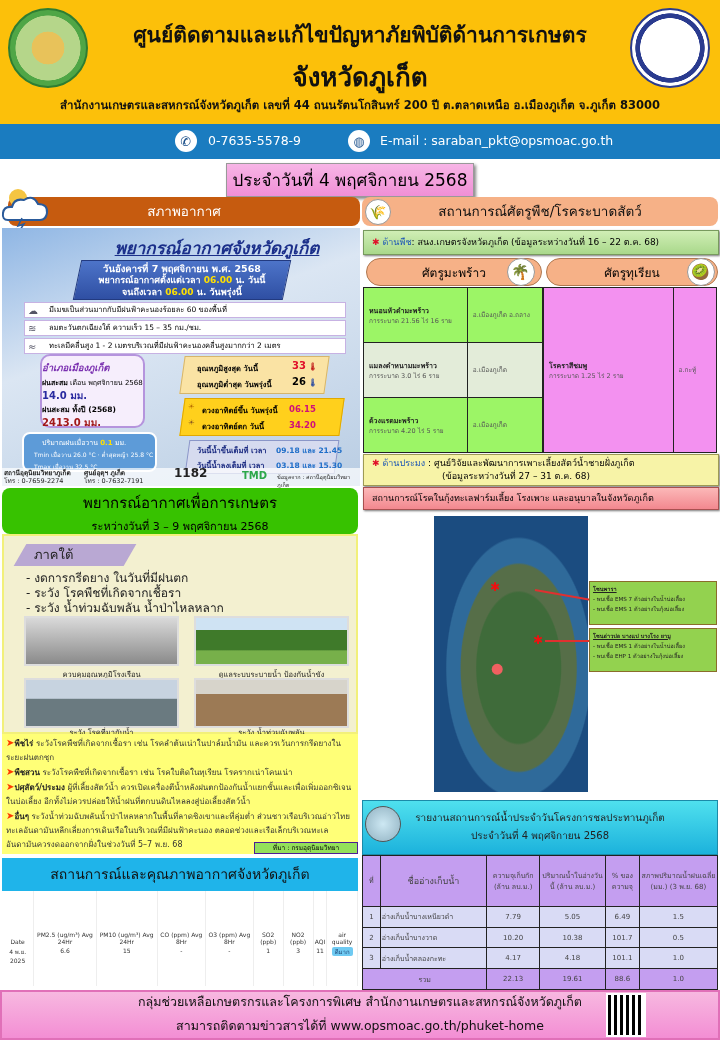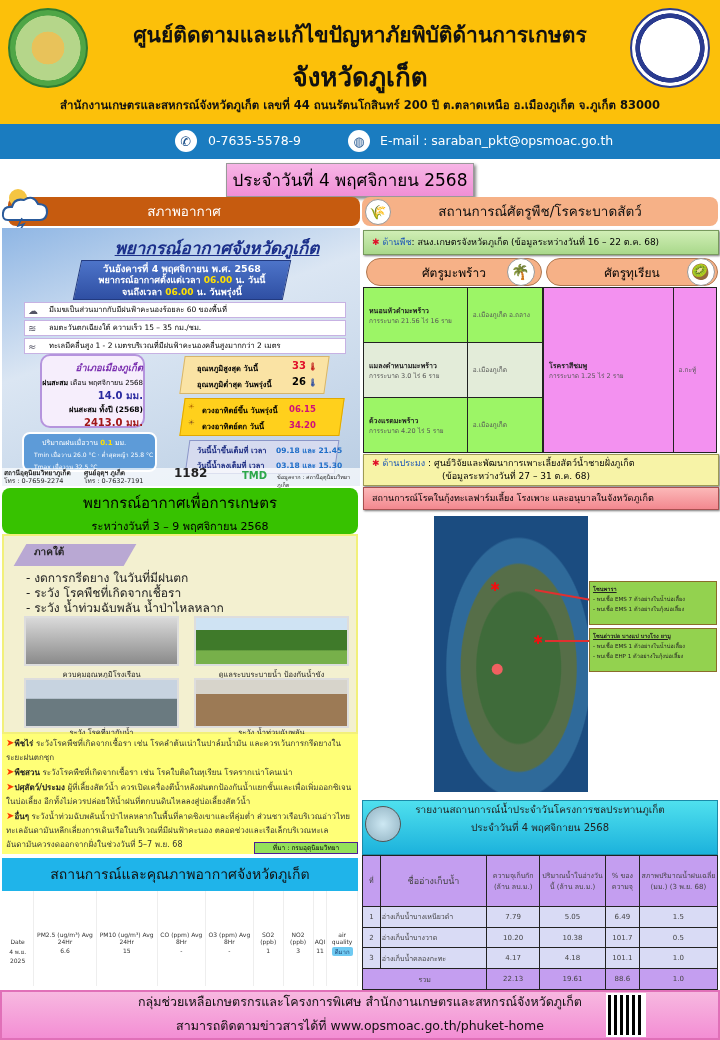--- a/index.html
+++ b/index.html
@@ -23,34 +23,34 @@
 #weather-ic{left:0;top:180px;width:54px;height:50px}
 #pest-ic{left:365px;top:199px;width:26px;height:26px;border-radius:50%;background:#fff;border:1px solid #999;display:flex;align-items:center;justify-content:center;font-size:14px}
 
 #wpanel{left:2px;top:228px;width:358px;height:258px;background:linear-gradient(160deg,#8fb6e4 0%,#dbe6f3 40%,#b9cde3 100%)}
 #w-title{left:80px;top:6px;width:270px;font-size:17px;font-weight:bold;font-style:italic;color:#1b2f8a;text-decoration:underline;text-align:center}
 #w-datebox{left:75px;top:32px;width:210px;height:40px;background:linear-gradient(#4d74c9,#2f4fa3);transform:skewX(-12deg);border:1px solid #223a80}
 .w-dt{position:absolute;left:80px;width:200px;text-align:center;font-size:9px;color:#fff;font-weight:bold}
 .w-dt .y{color:#ffe000}
 .w-line{position:absolute;left:22px;width:322px;height:16px;background:#fff;border:1px solid #c7b2e3;font-size:7.5px;line-height:14px;padding-left:24px}
 .w-line .ic{position:absolute;left:3px;top:1px;font-size:10px;color:#556}
-#w-district{left:38px;top:126px;width:105px;height:74px;background:#f6eefc;border:2px solid #b594dd;border-radius:10px;text-align:right}
+#w-district{left:38px;top:126px;width:105px;height:74px;background:#f6eefc;border:2px solid #b594dd;border-radius:10px;text-align:left}
 #w-temp{left:180px;top:128px;width:145px;height:38px;background:#fae3a4;border:1px solid #d6b56a;transform:skewX(-8deg)}
 #w-sun{left:180px;top:170px;width:160px;height:38px;background:#ffd01c;border:1px solid #e0a800;transform:skewX(-8deg)}
 #w-tide{left:185px;top:212px;width:150px;height:34px;background:#d6dbef;border:1px solid #8a96c8;transform:skewX(-8deg)}
 .wr{position:absolute;font-size:7.5px;font-weight:bold;white-space:nowrap}
 #w-rainbox{left:20px;top:204px;width:135px;height:40px;background:#5d9bd8;border:2px solid #fff;border-radius:8px;color:#fff}
 #w-footer{left:2px;top:468px;width:358px;height:18px;font-size:6.5px;color:#222;background:rgba(255,255,255,.7)}
 
 #agri-h{left:2px;top:488px;width:356px;height:46px;background:#37c200;border-radius:8px;text-align:center;color:#000000}
 #agri-h1{font-size:15px;margin-top:3px}
 #agri-h2{font-size:11px;margin-top:2px}
 #agri-body{left:2px;top:534px;width:356px;height:200px;background:#f3f0d0;border:2px solid #f2f07a}
 #region-tag{left:16px;top:8px;width:110px;height:22px;background:#b9a8d3;transform:skewX(-30deg)}
-#region-lbl{left:30px;top:8px;font-size:10px;font-weight:bold;color:#222}
+#region-lbl{left:30px;top:8px;font-size:13px;font-weight:normal;color:#222}
 .adv{position:absolute;left:22px;font-size:12px;color:#222}
 .photo{position:absolute;width:155px;height:50px;border:2px solid #ddd}
 .cap{position:absolute;width:165px;text-align:center;font-size:7.5px;color:#222}
 
 #advice{left:2px;top:734px;width:356px;height:120px;background:#ffff77;font-size:8px;line-height:14px;padding:2px 4px;color:#333}
 #advice b{color:#222}
 .arrow{color:#ff3b00;font-size:10px}
 #adv-src{left:254px;top:842px;width:104px;height:12px;background:#93e05a;border:1px solid #4c1d95;font-size:6.5px;text-align:center;line-height:10px}
 
 #aq-h{left:2px;top:858px;width:356px;height:33px;background:#1fb4ea;text-align:center;font-size:14px;line-height:33px;color:#111}
@@ -74,21 +74,21 @@
 .g1{background:#9cf566}.g2{background:#e3ecd9}
 .m1{background:#f391f0}.m2{background:#fcc6f9}
 #fish-src{left:363px;top:454px;width:356px;height:32px;background:#f7f3a7;border:1px solid #9e9a55;font-size:9px;padding:2px 0 0 8px;line-height:13px;box-shadow:1px 1px 2px #777}
 #shrimp-h{left:363px;top:487px;width:356px;height:23px;background:linear-gradient(#fcb8b8,#f2888f);border:1px solid #a85050;font-size:9px;line-height:21px;padding-left:8px;box-shadow:1px 1px 2px #777}
 #map{left:434px;top:516px;width:154px;height:276px;background:radial-gradient(ellipse at 55% 55%,#3f6b3a 0 35%,#566e48 36% 48%,#2f6a9a 49% 60%,#1b4c80 61%)}
 .map-note{position:absolute;left:589px;width:128px;height:44px;background:#93d24f;border:1px solid #8a6d2a;font-size:5.6px;padding:2px 3px;line-height:10px;color:#222}
 .map-note u{display:block;font-weight:bold}
 .mark{position:absolute;color:#f01010;font-size:12px;font-weight:bold}
 .red-line{position:absolute;height:1.5px;background:#e03030;transform-origin:left center}
 
-#water-h{left:362px;top:800px;width:356px;height:55px;background:linear-gradient(#4fe0ee,#1cb2dc);border:1px solid #1b8aa8;text-align:center;font-size:10px;color:#222;line-height:18px;}
+#water-h{left:362px;top:800px;width:356px;height:55px;background:linear-gradient(#4fe0ee,#1cb2dc);border:1px solid #1b8aa8;text-align:center;font-size:10px;color:#222;line-height:18px;padding-top:8px}
 #water-ic{left:365px;top:806px;width:36px;height:36px;border-radius:50%;background:radial-gradient(circle,#cde8f3,#8fb0c0);border:1px solid #555}
 #water-tbl{left:362px;top:855px;width:356px;height:135px}
 #water-tbl table{border-collapse:collapse;width:100%;height:100%}
 #water-tbl td{border:1px solid #222;font-size:7px;text-align:center;padding:1px;color:#444}
 .wh{background:#c49ef0;color:#333}
 .wr1{background:#d9dbf5}
 .wtot{background:#c49ef0}
 
 #footer{left:0;top:990px;width:720px;height:50px;background:linear-gradient(#f7b8e0,#f38ed4);border:2px solid #e070b8;text-align:center;color:#111}
 #ft1{font-size:12.5px;}
@@ -119,21 +119,21 @@
   <circle cx="18" cy="18" r="9" fill="#f5c542"></circle>
   <path d="M8 40 Q2 40 3 33 Q4 26 12 27 Q14 18 24 20 Q33 14 38 24 Q48 24 47 33 Q46 40 40 40 Z" fill="#fff" stroke="#2a5a9a" stroke-width="2"></path>
   <path d="M22 38 L18 46 L24 44 L20 50" stroke="#2a5a9a" stroke-width="1.5" fill="none"></path>
 </svg>
 <div id="sec-pest" class="abs sec-h">สถานการณ์ศัตรูพืช/โรคระบาดสัตว์</div>
 <div id="pest-ic" class="abs">🌾</div>
 
 <div id="wpanel" class="abs">
   <div id="w-title" class="abs">พยากรณ์อากาศจังหวัดภูเก็ต</div>
   <div id="w-datebox" class="abs"></div>
-  <div class="w-dt" style="top:33px;font-size:9.5px">วันอังคารที่ 4 พฤศจิกายน พ.ศ. 2568</div>
+  <div class="w-dt" style="top:33px;font-size:9.5px">วันอังคารที่ 7 พฤศจิกายน พ.ศ. 2568</div>
   <div class="w-dt" style="top:45px">
     <span>พยากรณ์อากาศตั้งแต่เวลา</span>
     <span class="y">06.00</span>
     <span>น. วันนี้</span>
   </div>
   <div class="w-dt" style="top:57px">
     <span>จนถึงเวลา</span>
     <span class="y">06.00</span>
     <span>น. วันพรุ่งนี้</span>
   </div>

